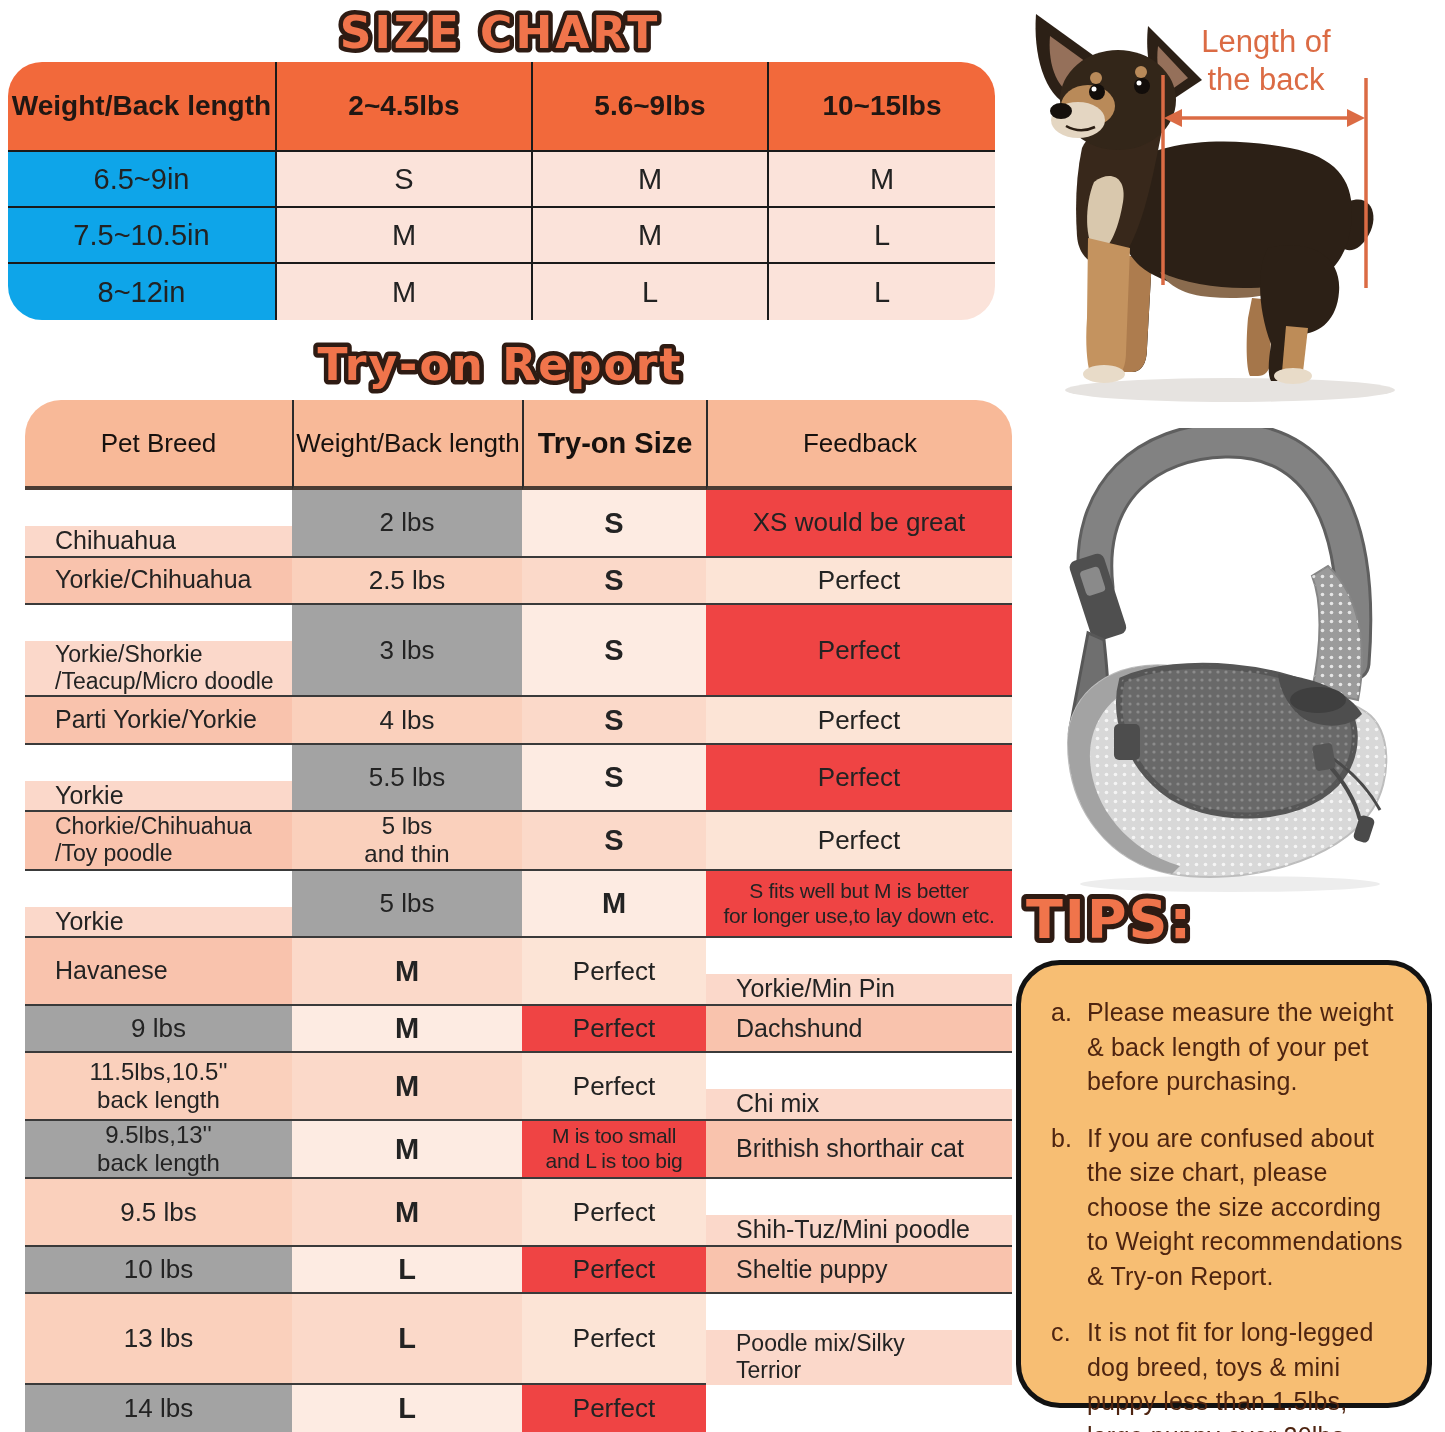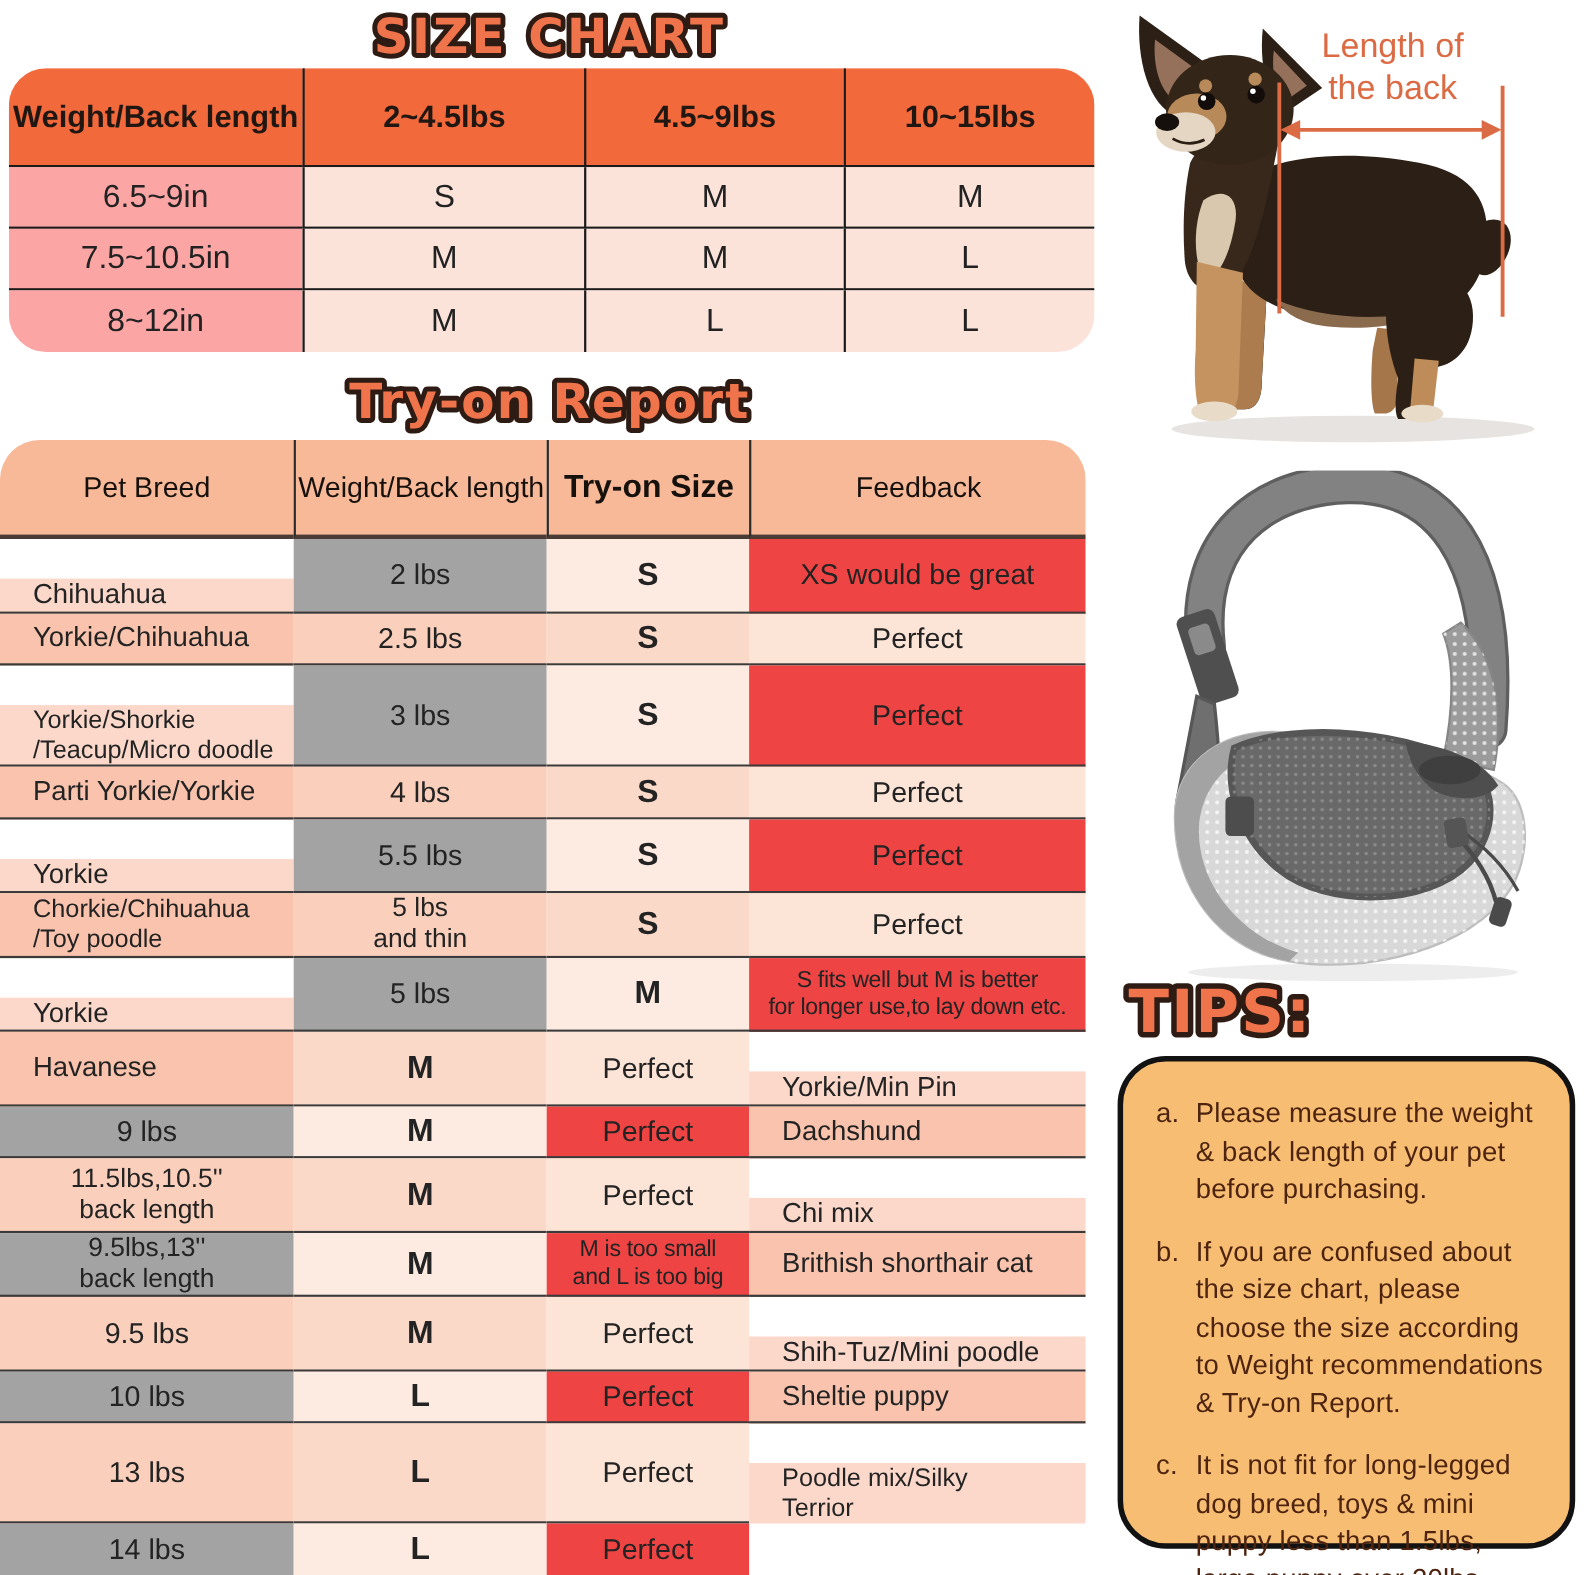--- a/index.html
+++ b/index.html
@@ -20,25 +20,25 @@
     grid-template-rows:90px 56px 56px 56px;
     border-radius:34px;overflow:hidden;
   }
   #size-chart .cell{
     display:flex;align-items:center;justify-content:center;
     font-size:29px;color:#222;border-bottom:2px solid #1a1a1a;white-space:pre;
   }
   #size-chart .cell.c1,#size-chart .cell.c2,#size-chart .cell.c3{border-left:2px solid #1a1a1a;}
   #size-chart .head{background:#F2693B;font-weight:bold;font-size:28px;color:#201713;}
   #size-chart .cell:not(.head){background:#FBE3DA;}
-  #size-chart .cell.c0:not(.head){background:#fca5a5;}
+  #size-chart .cell.c0:not(.head){background:#0ea5e9;}
   #size-chart > .cell:nth-last-child(-n+4){border-bottom:none;}
   
   #tryon-table{
-    position:absolute;left:0;top:400px;width:987px;height:1032px;
+    position:absolute;left:25px;top:400px;width:987px;height:1032px;
     display:grid;grid-template-columns:267px 230px 184px 306px;
     grid-template-rows:90px repeat(15,1fr);
     border-radius:36px 36px 0 0;overflow:hidden;
   }
   #tryon-table .cell{
     display:flex;align-items:center;justify-content:center;text-align:center;
     white-space:pre-line;line-height:1.18;color:#232323;
   }
   #tryon-table .head{
     background:#F8B998;font-size:26px;color:#17110e;
@@ -88,21 +88,21 @@
   <text class="bubble-text" x="500" y="46" text-anchor="middle" font-size="44" letter-spacing="3" stroke-width="9">SIZE CHART</text>
 </svg>
 
 <svg class="bubble-svg" style="left:0;top:332px" width="1000" height="62">
   <text class="bubble-text" x="500" y="48" text-anchor="middle" font-size="44" letter-spacing="2" stroke-width="9">Try-on Report</text>
 </svg>
 
 <div id="size-chart">
     <div class="cell head c0">Weight/Back length</div>
     <div class="cell head c1">2~4.5lbs</div>
-    <div class="cell head c2">4.5~9lbs</div>
+    <div class="cell head c2">5.6~9lbs</div>
     <div class="cell head c3">10~15lbs</div>
     <div class="cell c0 rlight">6.5~9in</div>
     <div class="cell c1 rlight">S</div>
     <div class="cell c2 rlight">M</div>
     <div class="cell c3 rlight">M</div>
     <div class="cell c0 rdark">7.5~10.5in</div>
     <div class="cell c1 rdark">M</div>
     <div class="cell c2 rdark">M</div>
     <div class="cell c3 rdark">L</div>
     <div class="cell c0 rlight">8~12in</div>

